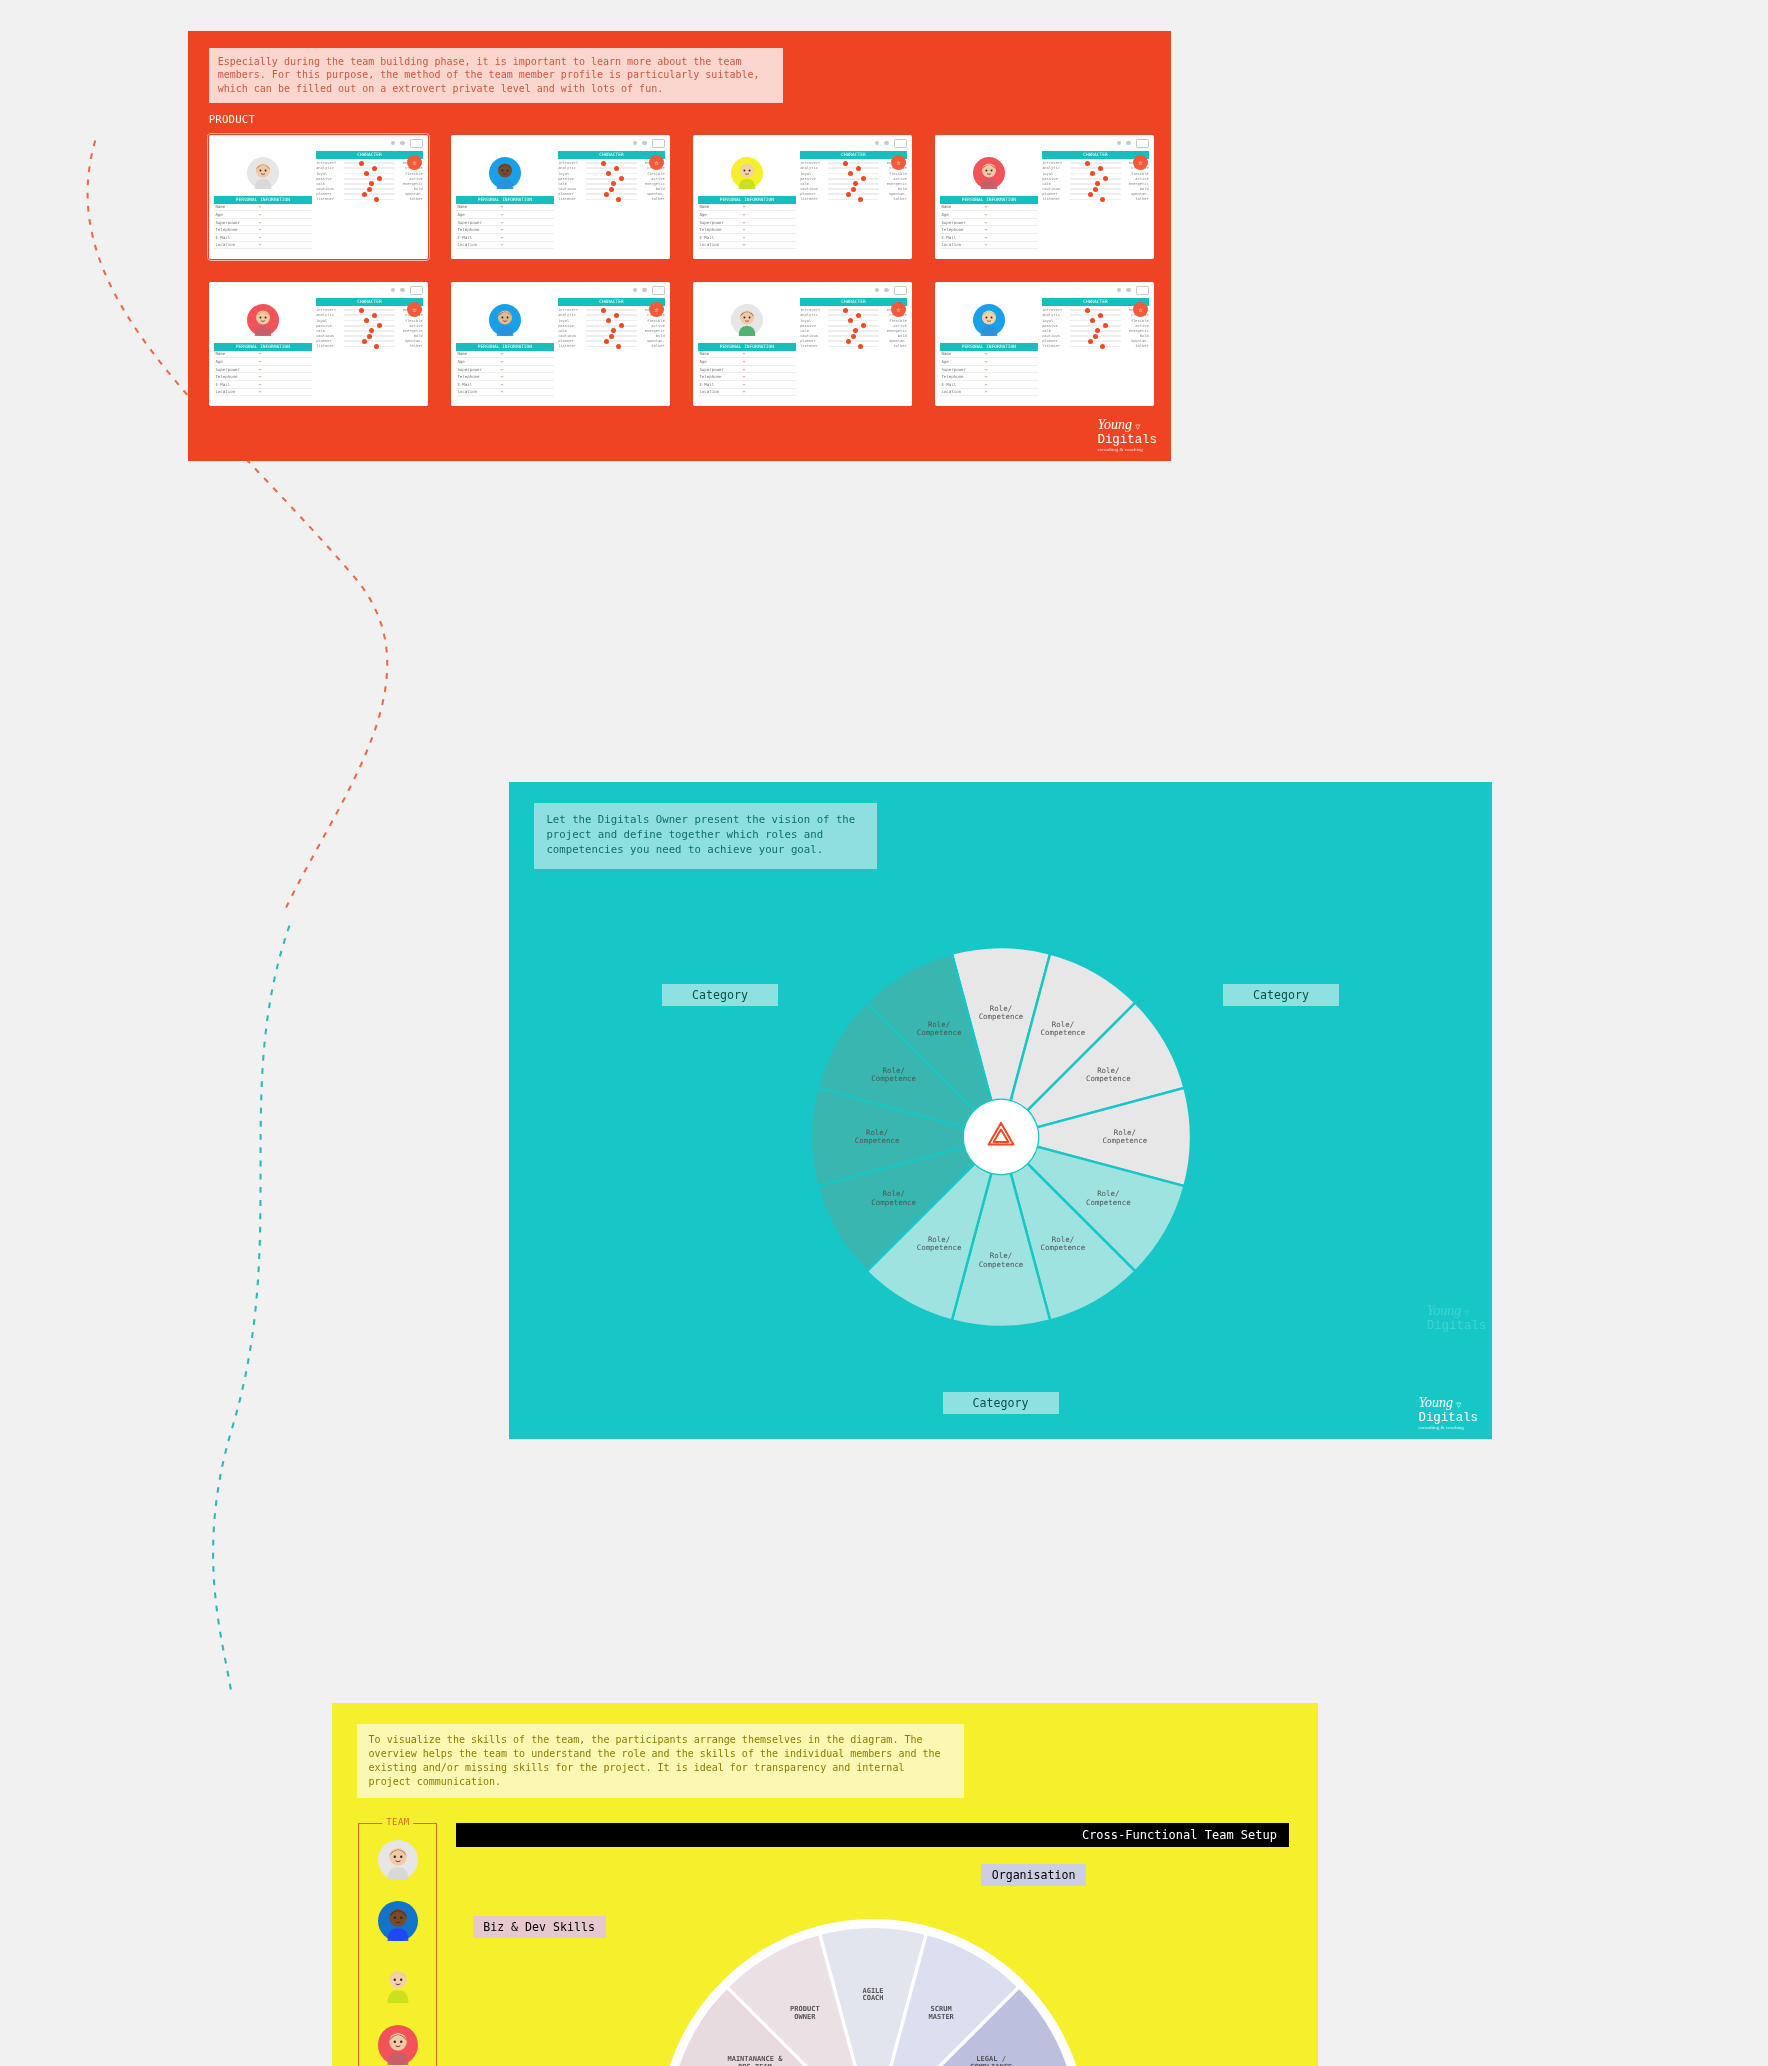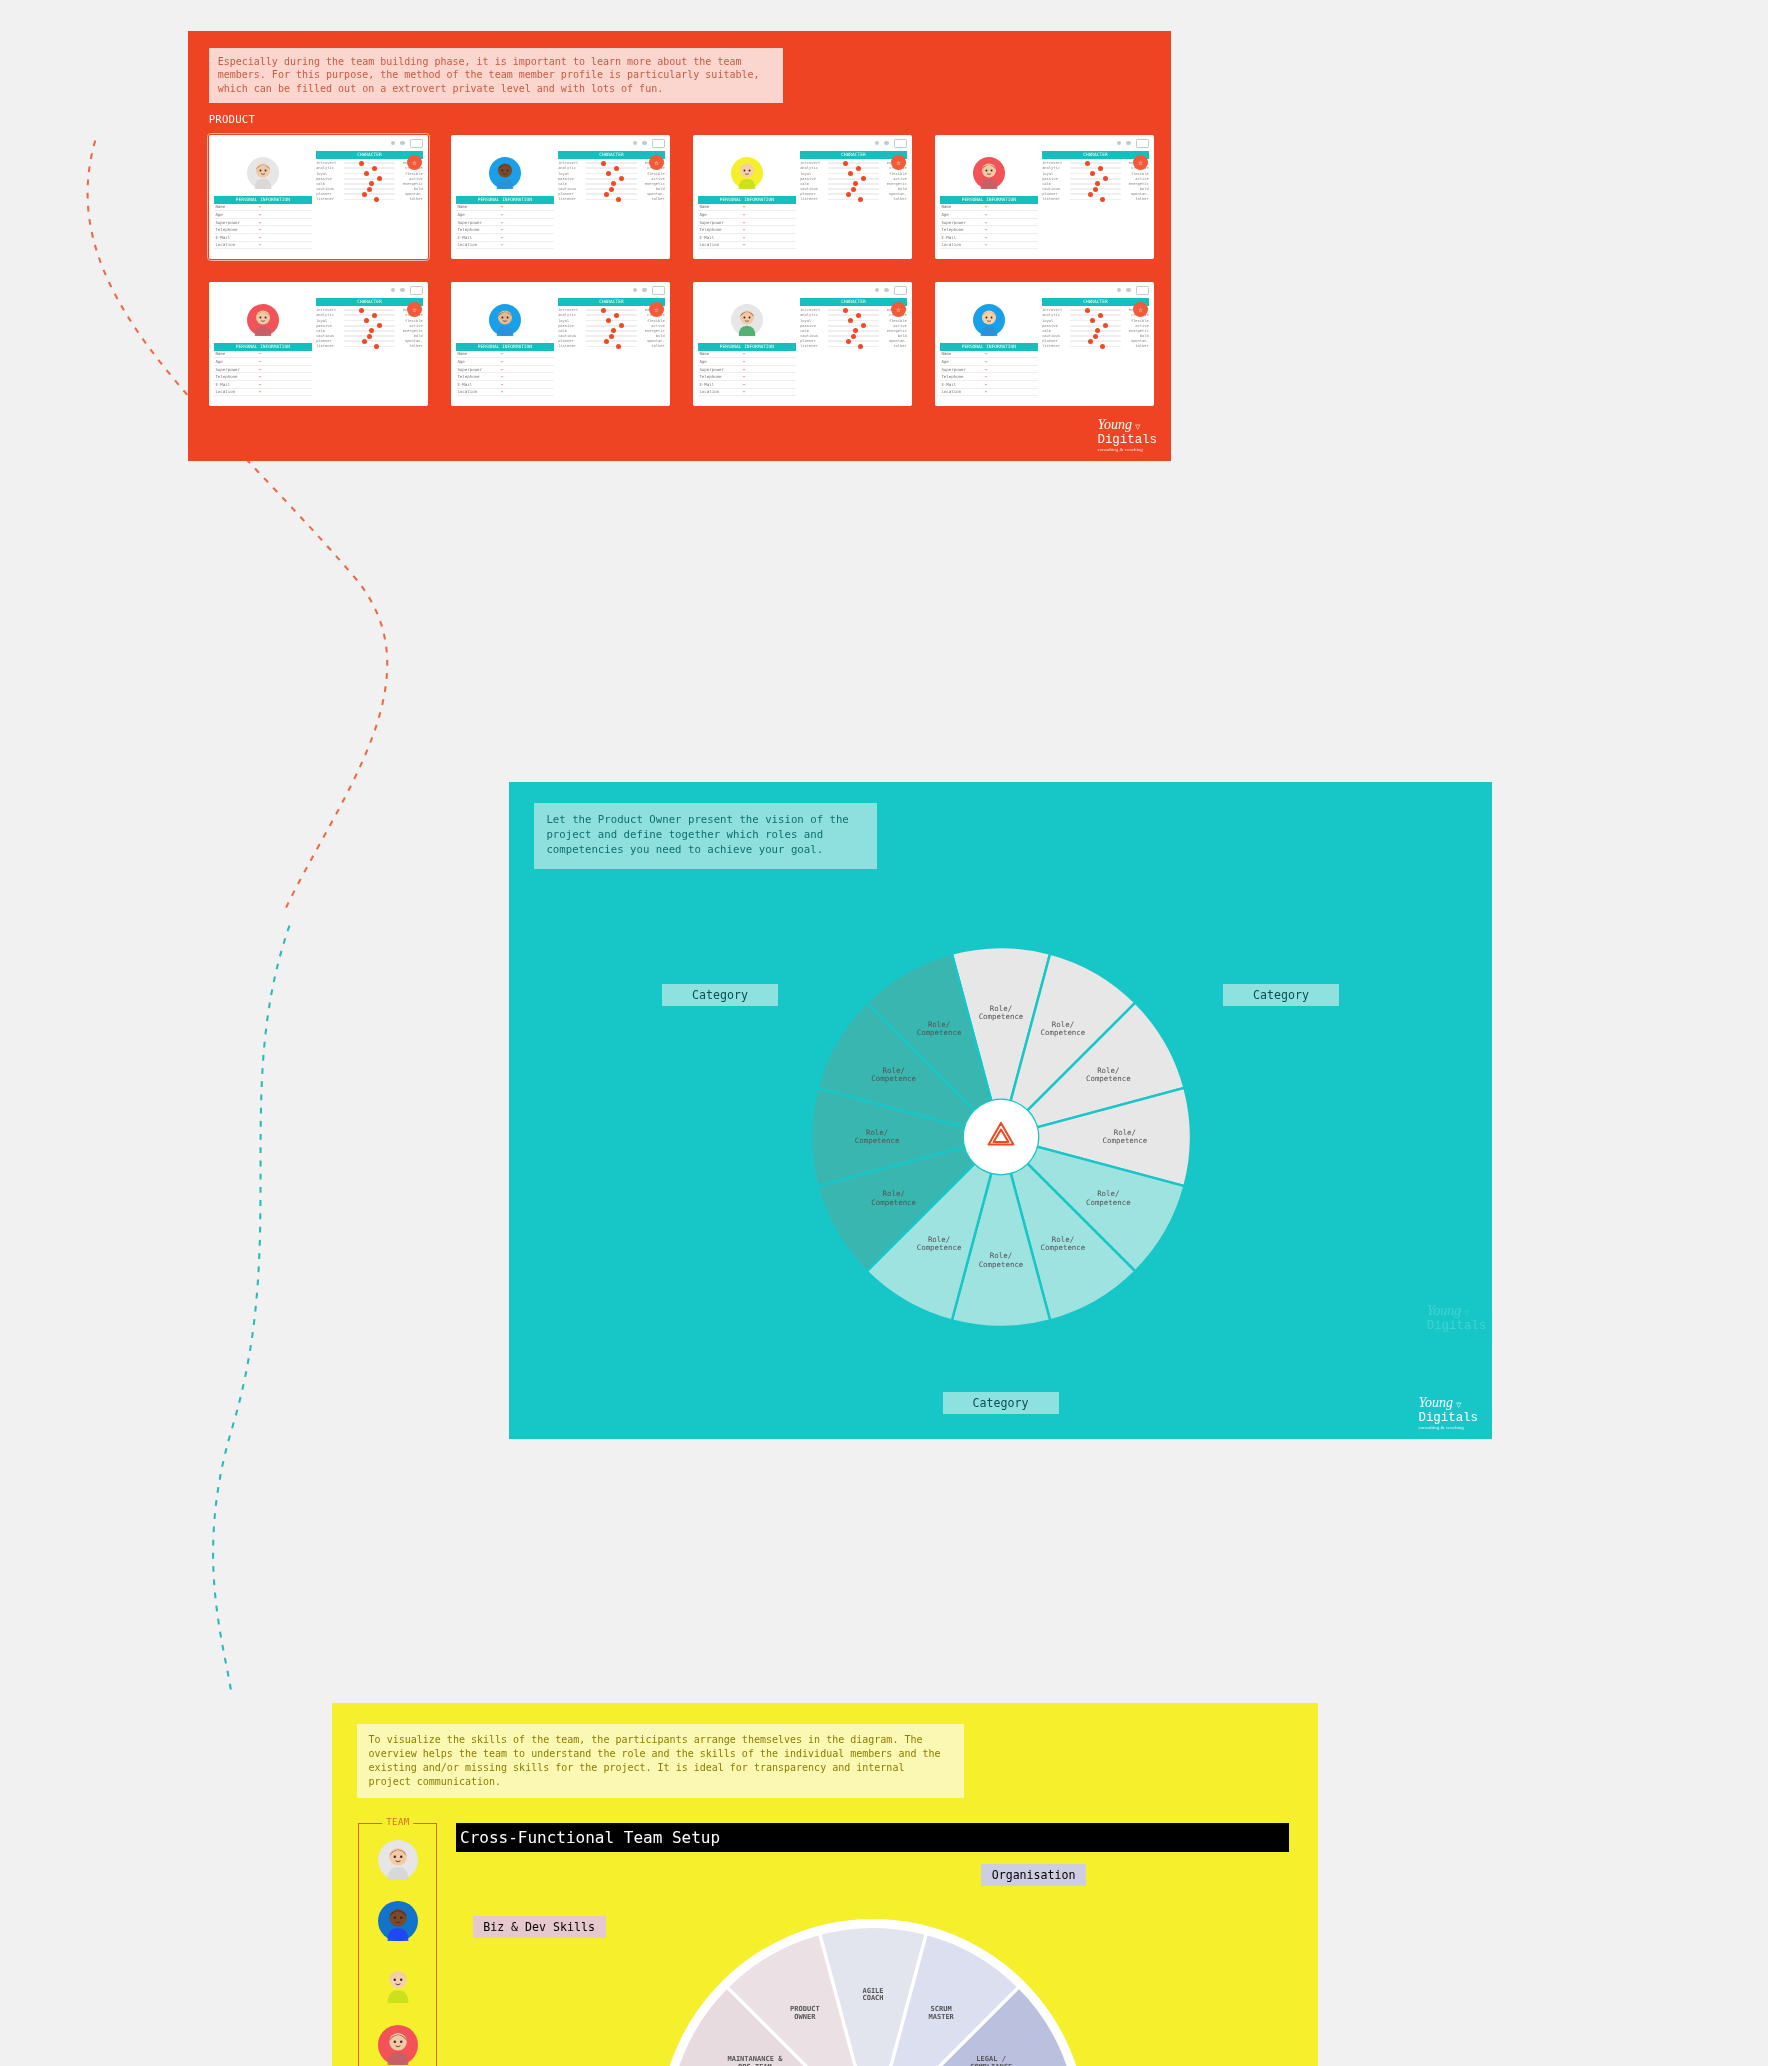--- a/index.html
+++ b/index.html
@@ -104,22 +104,22 @@
     background:#f6ef2c; color:#d46a2a; font-size:9px; padding:0 4.1px; letter-spacing:0.4px;
   }
   .team-panel .col{display:flex;flex-direction:column;align-items:center;gap:11.6px;margin-top:2.5px;}
   .team-panel .av{width:50px;height:50px;border-radius:50%;display:flex;align-items:center;justify-content:center;}
   .team-panel .av svg{width:40px;height:40px;}
 
   .c3-main{
     position:absolute; left:124px; top:120px; right:29px;
   }
   .black-bar{
-    background:#000; color:#fff; font-size:16px; text-align:left;
-    padding:5px 4px; margin-bottom:12.4px;
+    background:#000; color:#fff; font-size:12px; text-align:right;
+    padding:5px 12px; margin-bottom:12.4px;
   }
   .cat3{ position:absolute; font-size:11.6px; padding:4.1px 10.7px;}
   .cat3.org{background:#cdcee2; left:525px; top:41px;}
   .cat3.biz{background:#e6c9cf; left:16.5px;  top:93px;}
 
   .wheel3{position:absolute; left:50%; top:310px; transform:translate(-50%,-50%); width:438px;height:438px;}
   .wheel3 svg{width:100%;height:100%;}
   .wheel3 .seg-label{font-size:17px; fill:#555; text-anchor:middle; font-weight:600;}
   .brand.teal-ghost{color:#fff;opacity:.18; right:5.8px; bottom:auto; top:521px;}
 </style>
@@ -1011,21 +1011,21 @@
       </div>
     </div>
   <div class="brand">
     <span class="b1">Young</span><span class="chev">▽</span><br>
     <span class="b2">Digitals</span>
     <span class="sub">consulting &amp; coaching</span>
   </div>
 </div>
 
 <div class="card2">
-  <div class="note">Let the Product Owner present the vision of the project and define together which roles and competencies you need to achieve your goal.</div>
+  <div class="note">Let the Digitals Owner present the vision of the project and define together which roles and competencies you need to achieve your goal.</div>
   <div class="cat left">Category</div>
   <div class="cat right">Category</div>
   <div class="cat bot">Category</div>
   <div class="wheel">
     <svg id="wheel2" viewBox="-500 -500 1000 1000">
         <path d="M -23.293714059226875 -86.93332436601615 L -119.05676074715959 -444.32588009297143 A 460 460 0 0 1 119.05676074715954 -444.32588009297143 L 23.293714059226865 -86.93332436601615 A 90 90 0 0 0 -23.293714059226875 -86.93332436601615 Z" fill="#e7e7e7" stroke="#17c7c7" stroke-width="6"></path>
         <text class="seg-label" x="1.8369701987210297e-14" y="-306">Role/</text>
         <text class="seg-label" x="1.8369701987210297e-14" y="-286">Competence</text>
         <path d="M 23.293714059226865 -86.93332436601615 L 119.05676074715954 -444.32588009297143 A 460 460 0 0 1 325.2691193458119 -325.2691193458118 L 63.63961030678928 -63.63961030678927 A 90 90 0 0 0 23.293714059226865 -86.93332436601615 Z" fill="#e7e7e7" stroke="#17c7c7" stroke-width="6"></path>
         <text class="seg-label" x="150.00000000000003" y="-265.8076211353316">Role/</text>

